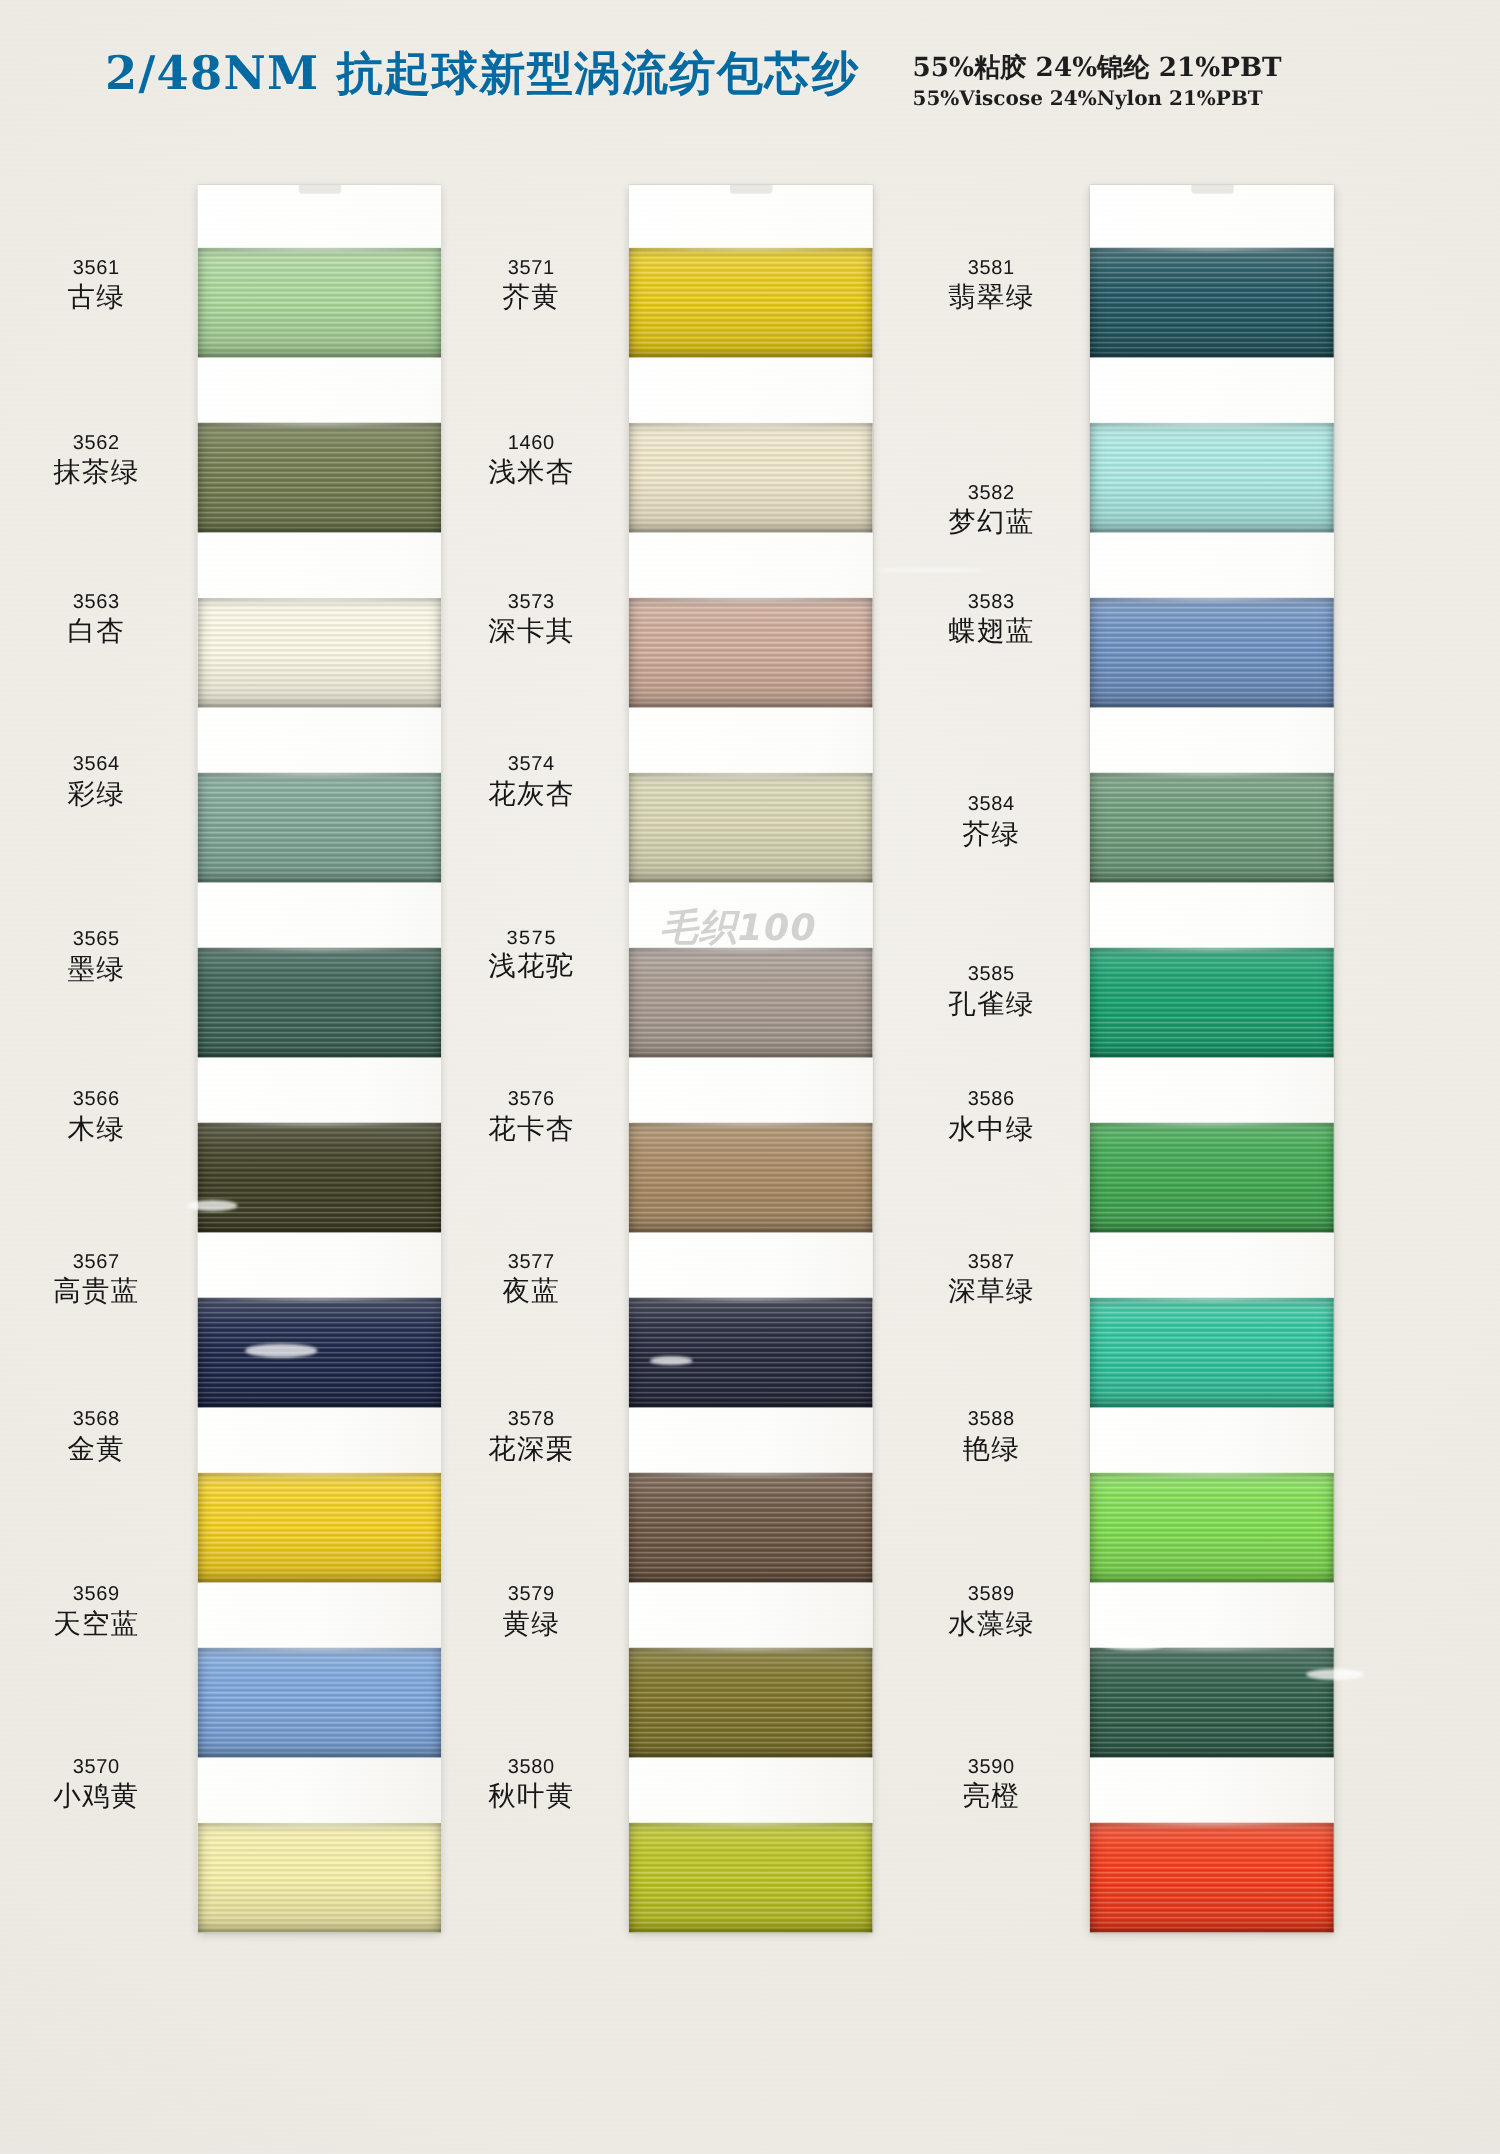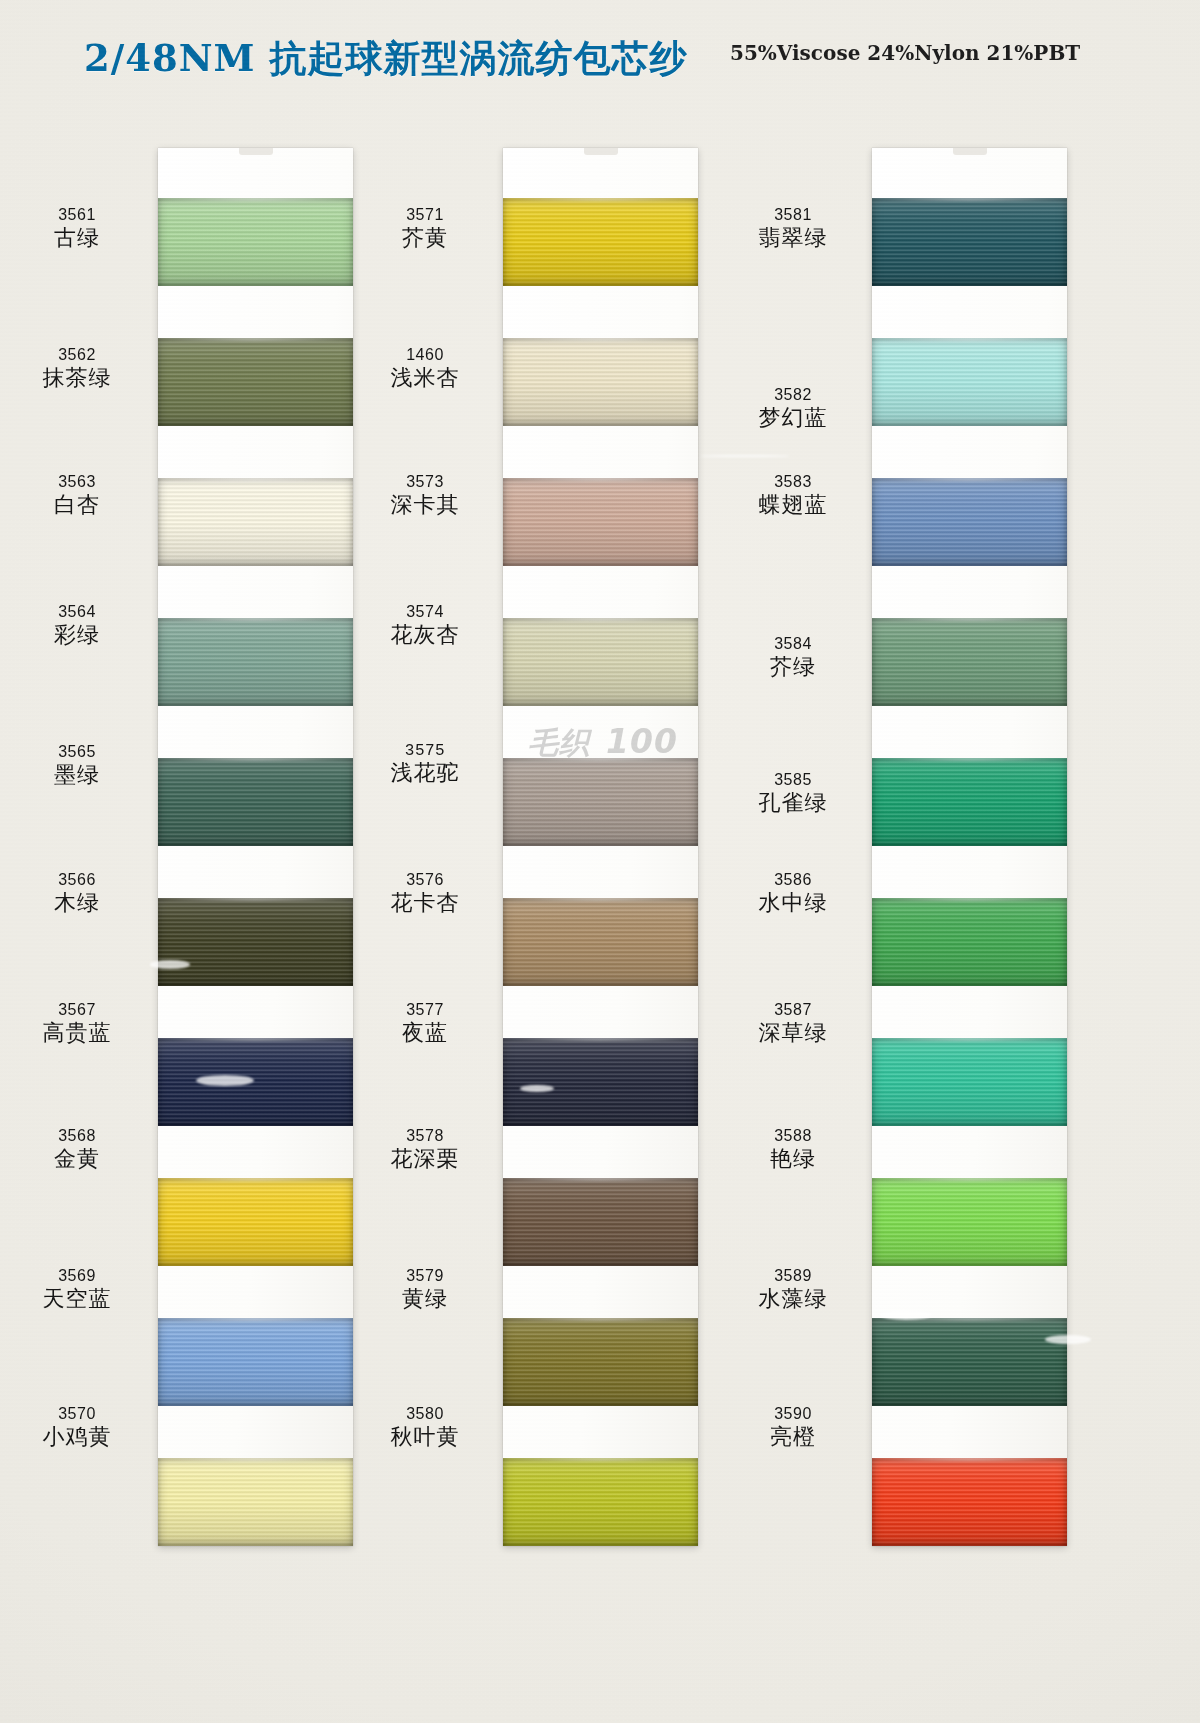--- a/index.html
+++ b/index.html
@@ -53,21 +53,21 @@
   .composition {
     position: absolute;
     left: 730px;
     top: 6px;
     font-family: "DejaVu Serif", "Liberation Serif", serif;
     font-weight: bold;
     color: #1c1c1c;
     line-height: 1.32;
   }
   .composition .cn { font-size: 21px; white-space: nowrap; }
-  .composition .en { font-size: 20px; white-space: nowrap; }
+  .composition .en { font-size: 16px; white-space: nowrap; }
 
   
   .columns {
     position: absolute;
     left: 0; top: 0;
     width: 1200px;
     height: 1723px;
   }
   .column {
     position: absolute;
@@ -180,38 +180,39 @@
     top: 722px;
     font-size: 30px;
     font-weight: bold;
     color: rgba(150,150,150,.42);
     letter-spacing: 1px;
     font-family: "DejaVu Sans", "Liberation Sans", sans-serif;
     font-style: italic;
     pointer-events: none;
     user-select: none;
   }
-  .watermark .num { font-size: 33px; margin-left: 16px; }
+  .watermark .num { font-size: 29px; }
 
   
   .fleck {
     position: absolute;
     background: rgba(255,255,255,.75);
     border-radius: 50%;
     filter: blur(1.2px);
   }
 </style>
 </head>
 <body>
 
 <div class="card-bg"></div>
 
 <div class="header">
   <div class="title">2/48NM 抗起球新型涡流纺包芯纱</div>
   <div class="composition">
+    <div class="cn">55%粘胶 24%锦纶 21%PBT</div>
     <div class="en">55%Viscose 24%Nylon 21%PBT</div>
   </div>
 </div>
 
 <div class="columns" id="columns-root">
     <div class="label lab-1" style="top: 205px;">
       <div class="code">3561</div>
       <div class="name">古绿</div>
     </div>
     <div class="label lab-1" style="top: 345px;">

